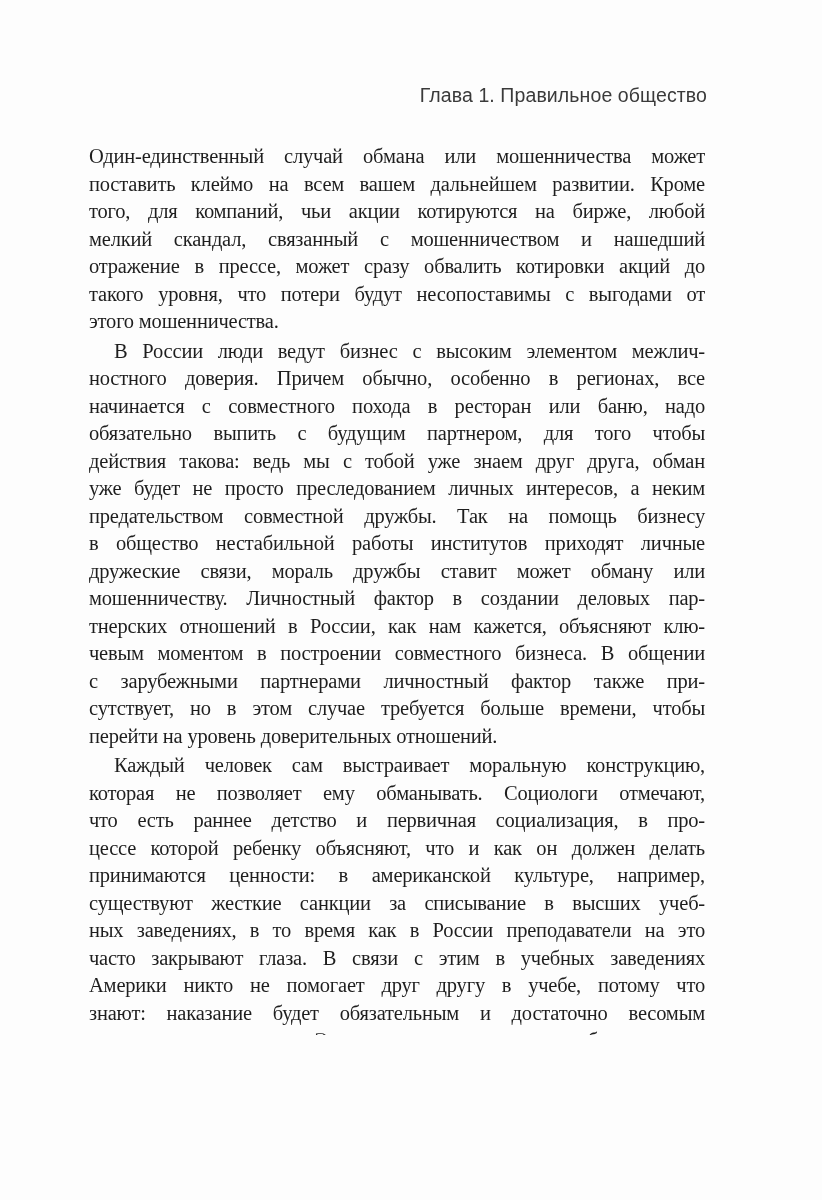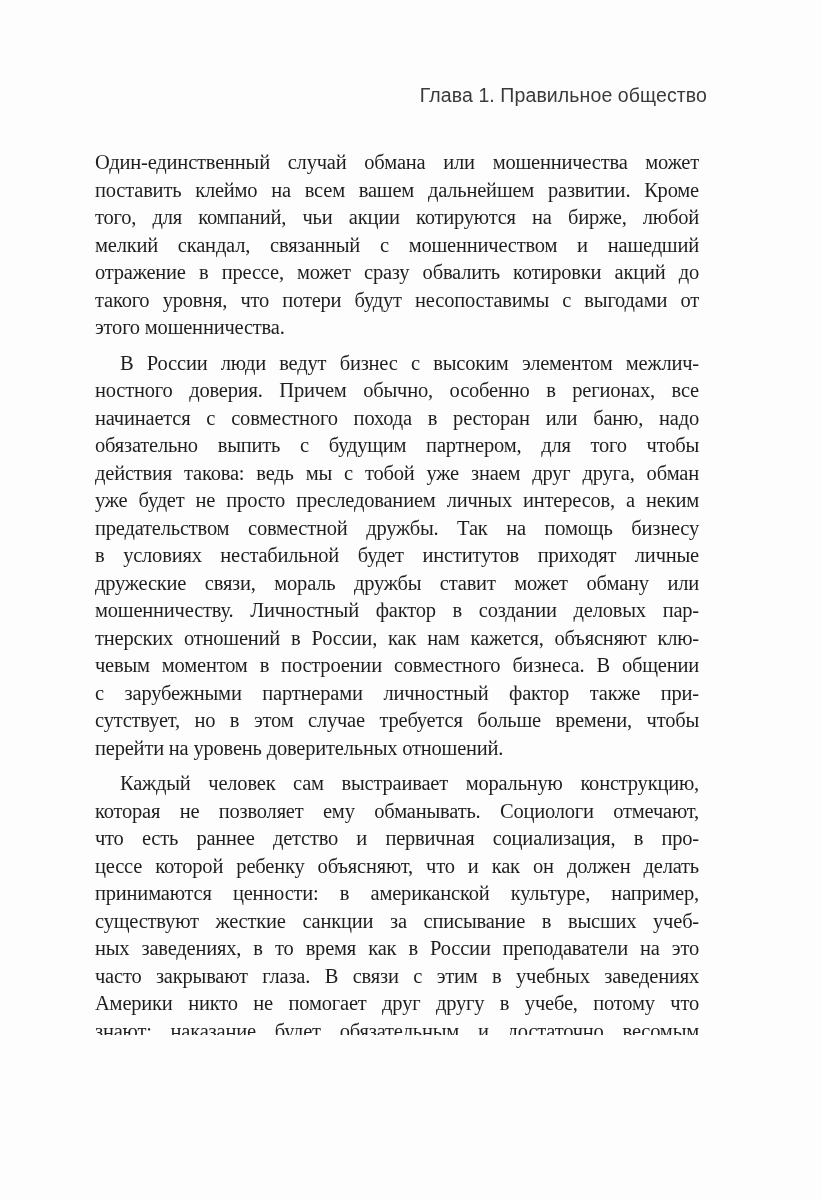--- a/index.html
+++ b/index.html
@@ -31,21 +31,21 @@
   .text-block {
     position: absolute;
     left: 87px;
     top: 141px;
     width: 620px;
     color: #1e1e1e;
     font-size: 20.5px;
     line-height: 27.5px;
     letter-spacing: -0.2px;
   }
-  .paragraph { margin: 8px; }
+  .paragraph { margin: 2px; }
   .line {
     height: 27.5px;
     text-align: justify;
     text-align-last: justify;
     white-space: normal;
   }
   .line.last {
     text-align-last: left;
   }
   .line.indent {
@@ -78,21 +78,21 @@
         <div class="line last">этого мошенничества.</div>
       </div>
       <div class="paragraph">
         <div class="line indent">В России люди ведут бизнес с высоким элементом межлич-</div>
         <div class="line">ностного доверия. Причем обычно, особенно в регионах, все</div>
         <div class="line">начинается с совместного похода в ресторан или баню, надо</div>
         <div class="line">обязательно выпить с будущим партнером, для того чтобы</div>
         <div class="line">действия такова: ведь мы с тобой уже знаем друг друга, обман</div>
         <div class="line">уже будет не просто преследованием личных интересов, а неким</div>
         <div class="line">предательством совместной дружбы. Так на помощь бизнесу</div>
-        <div class="line">в условиях нестабильной будет институтов приходят личные</div>
+        <div class="line">в общество нестабильной работы институтов приходят личные</div>
         <div class="line">дружеские связи, мораль дружбы ставит может обману или</div>
         <div class="line">мошенничеству. Личностный фактор в создании деловых пар-</div>
         <div class="line">тнерских отношений в России, как нам кажется, объясняют клю-</div>
         <div class="line">чевым моментом в построении совместного бизнеса. В общении</div>
         <div class="line">с зарубежными партнерами личностный фактор также при-</div>
         <div class="line">сутствует, но в этом случае требуется больше времени, чтобы</div>
         <div class="line last">перейти на уровень доверительных отношений.</div>
       </div>
       <div class="paragraph">
         <div class="line indent">Каждый человек сам выстраивает моральную конструкцию,</div>

